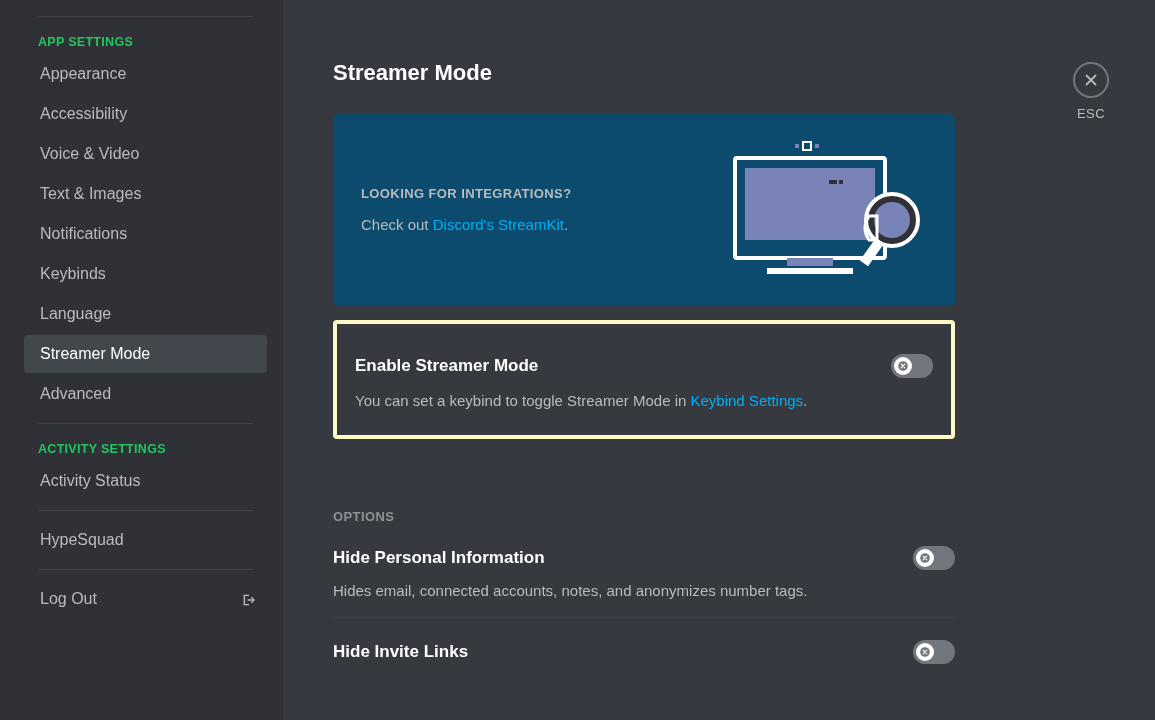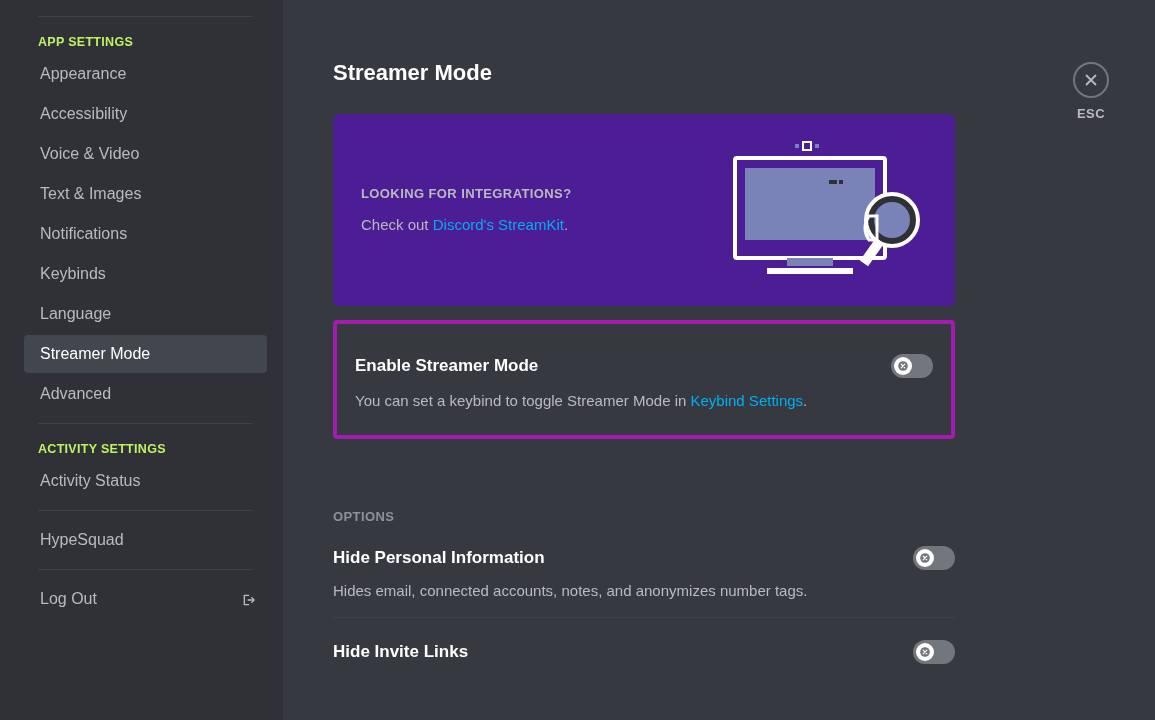--- a/index.html
+++ b/index.html
@@ -1,54 +1,54 @@
 <!DOCTYPE html>
 <html><head>
 <meta charset="utf-8">
 <style>
   * { box-sizing: border-box; margin: 0; padding: 0; }
   html, body { width: 1155px; height: 720px; overflow: hidden; font-family: -apple-system, BlinkMacSystemFont, "Segoe UI", Helvetica, Arial, sans-serif; background: #36393f; color: #dcddde; }
   .app { display: flex; width: 100%; height: 100%; }
   
   .sidebar { width: 283px; background: #2f3136; height: 100%; overflow-y: auto; padding: 0 6px 0 22px; }
   .sidebar::-webkit-scrollbar { width: 0; }
-  .section-header { color: #bef264; font-size: 12.5px; font-weight: 700; letter-spacing: .3px; padding: 8px 10px 4px 16px; }
+  .section-header { color: #22c55e; font-size: 12.5px; font-weight: 700; letter-spacing: .3px; padding: 8px 10px 4px 16px; }
   .sidebar-item { display:flex; align-items:flex-end; justify-content:space-between; color: #b9bbbe; font-size: 16px; padding: 10px 10px 10px 16px; border-radius: 4px; cursor: pointer; margin: 2px 10px 2px 2px; }
   .sidebar-item.active { background: #42464d; color: #fff; }
   .divider { height: 1px; background: #3f4147; margin: 10px 24px 10px 16px; }
   .logout-icon { width:16px; height:16px; display:inline-flex; align-items:center; justify-content:center; }
   
   .main { flex: 1; position: relative; height:100%; overflow:auto; }
   .main::-webkit-scrollbar{width:10px;background:#2e3338;}
   .main::-webkit-scrollbar-thumb{background:#202225;border-radius:5px;}
   .content { padding: 60px 200px 40px 50px; max-width: 900px; }
   .page-title { color: #fff; font-size: 22px; font-weight: 700; margin-bottom: 28px; }
   
-  .promo { background: #4c1d95; border-radius: 6px; padding: 26px 28px; display:flex; gap:20px; align-items:center; }
+  .promo { background: #0c4a6e; border-radius: 6px; padding: 26px 28px; display:flex; gap:20px; align-items:center; }
   .promo-text { flex:1; color:#b9bbbe; font-size:15px; line-height:1.45; }
   .promo-title { color:#b9bbbe; font-weight:700; font-size:13px; letter-spacing:.4px; margin-bottom:10px; }
   .promo a, .link { color:#00aff4; text-decoration:none; cursor:pointer; }
   .promo-illus { width:210px; height:140px; display:flex; align-items:center; justify-content:center; }
   
-  .highlight-box { border: 4px solid #a21caf; border-radius: 4px; margin-top: 14px; padding: 30px 18px 26px 18px; position:relative; }
+  .highlight-box { border: 4px solid #fef9c3; border-radius: 4px; margin-top: 14px; padding: 30px 18px 26px 18px; position:relative; }
   .setting-row { display:flex; align-items:center; justify-content:space-between; }
   .setting-title { color:#fff; font-size:17px; font-weight:600; }
   .setting-desc { color:#b9bbbe; font-size:15px; margin-top:14px; }
   
   .toggle { width:42px; height:24px; border-radius:12px; background:#72767d; position:relative; cursor:pointer; flex:none; }
   .toggle .knob { width:18px; height:18px; border-radius:50%; background:#fff; position:absolute; top:3px; left:3px; display:flex; align-items:center; justify-content:center; }
   .toggle .knob svg { width:12px; height:12px; }
   
   .options-header { color:#8e9297; font-size:13px; font-weight:700; letter-spacing:.4px; margin: 70px 0 16px 0; }
   .option-block { padding: 6px 0 18px 0; border-bottom:1px solid #3f4147; margin-bottom:16px; }
   .option-block .setting-desc { margin-top:12px; }
   
   .close-area { position:absolute; top:62px; right:46px; display:flex; flex-direction:column; align-items:center; gap:8px; cursor:pointer; }
   .close-circle { width:36px; height:36px; border:2px solid #72767d; border-radius:50%; display:flex; align-items:center; justify-content:center; color:#b9bbbe; }
-  .close-label { color:#b9bbbe; font-size:13px; font-weight:700; letter-spacing:.5px; }
+  .close-label { color:#b9bbbe; font-size:13px; font-weight:400; letter-spacing:.5px; }
 </style>
 </head>
 <body>
 
 <div class="app">
 
   <nav class="sidebar">
     <div style="height:6px"></div>
     <div class="divider"></div>
 

